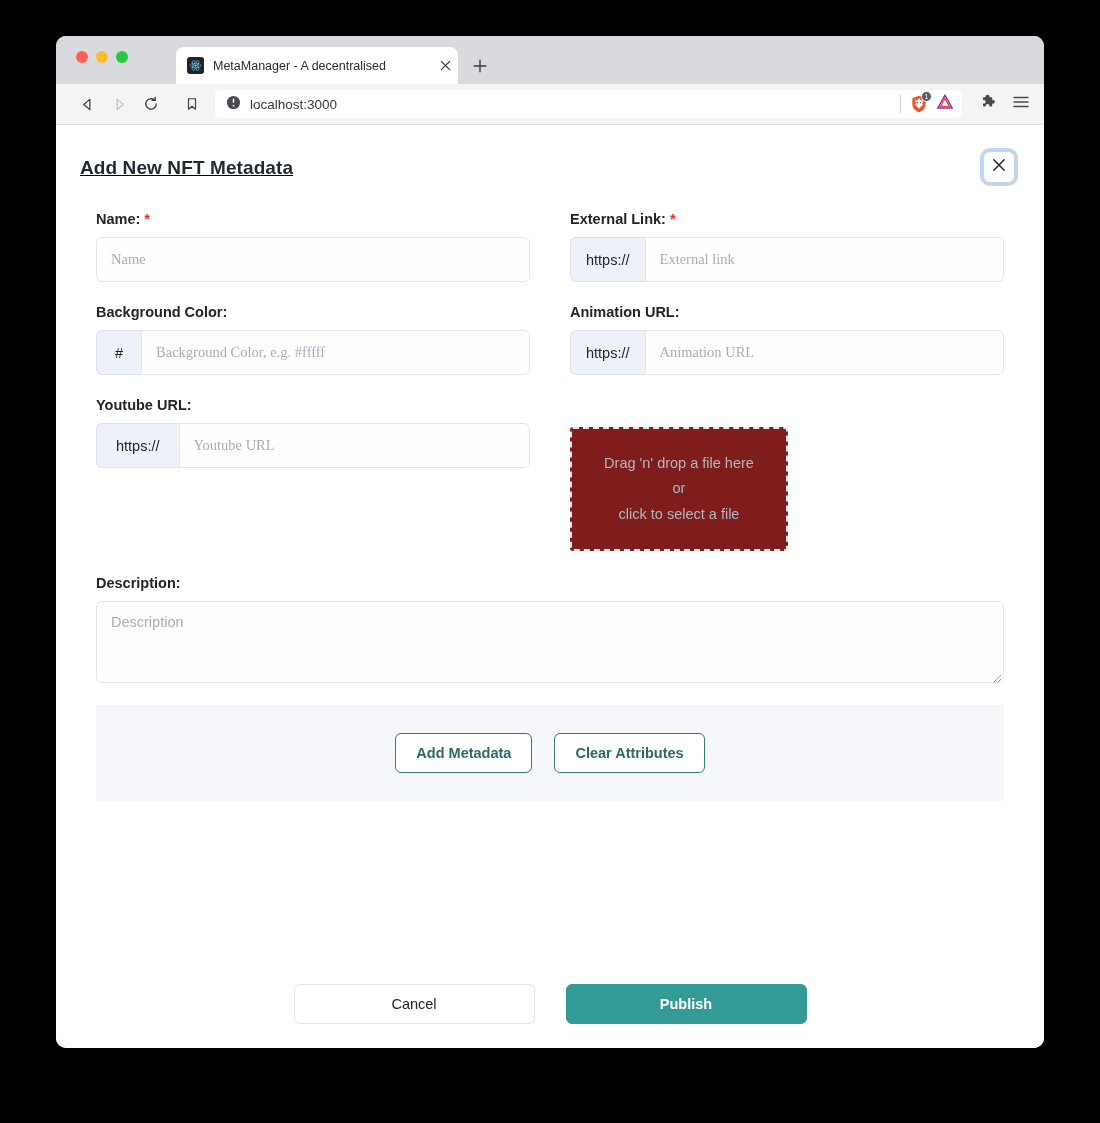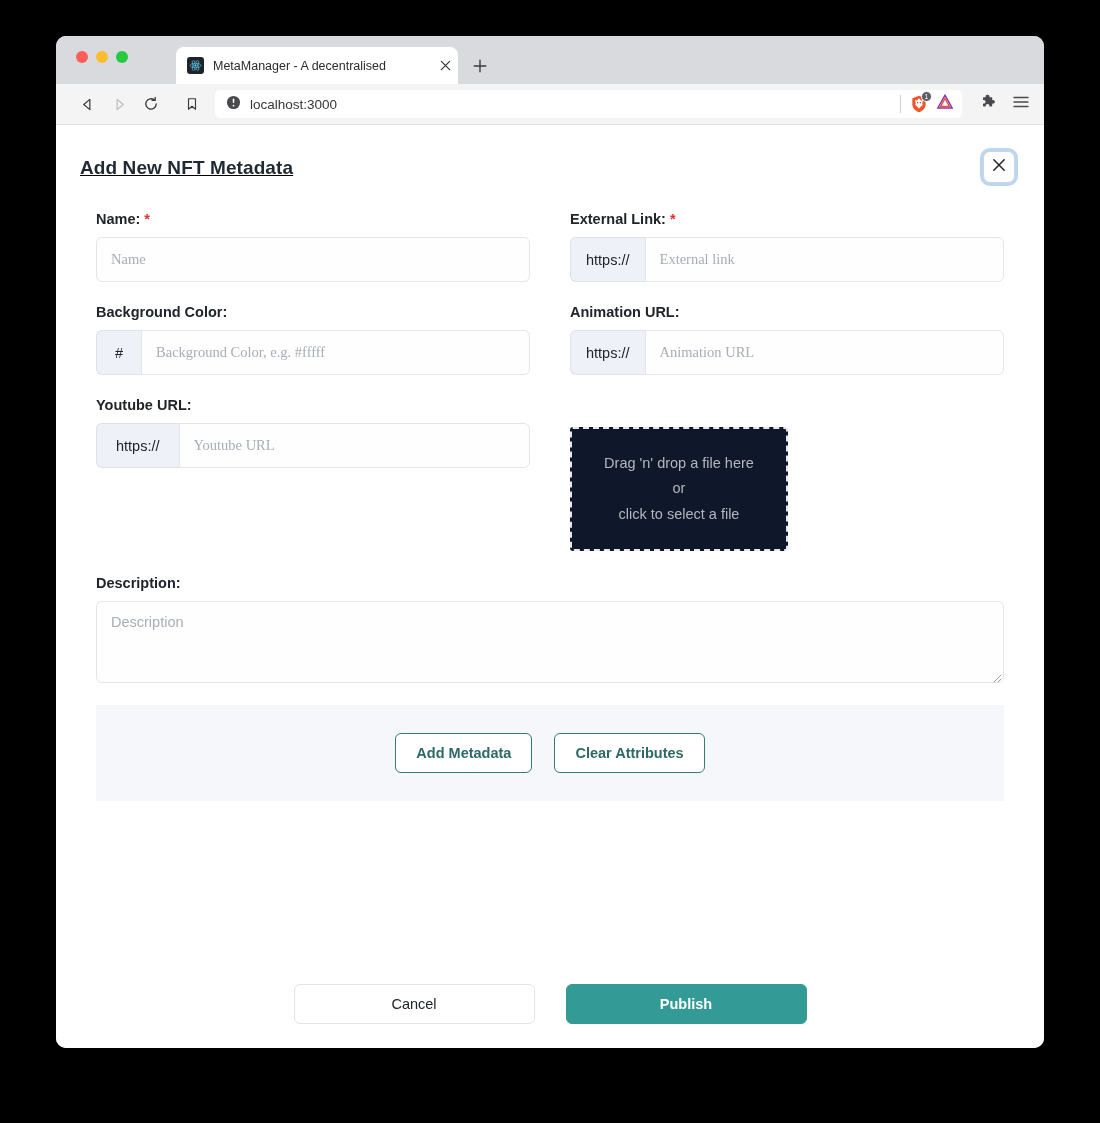--- a/index.html
+++ b/index.html
@@ -246,21 +246,21 @@
     border-radius: 6px;
     border: 1px solid #e2e5ea;
   }
   .text-input::placeholder { color: #a8adb6; }
 
   .dropzone {
     margin-top: 30px;
     height: 124px;
     border: 2px dashed #e6e8ec;
     border-radius: 3px;
-    background: #0f172a;
+    background: #7f1d1d;
     display: flex;
     flex-direction: column;
     align-items: center;
     justify-content: center;
     gap: 4px;
     width: 218px;
   }
   .dropzone-line {
     font-size: 14.5px;
     color: #b3b7bd;

